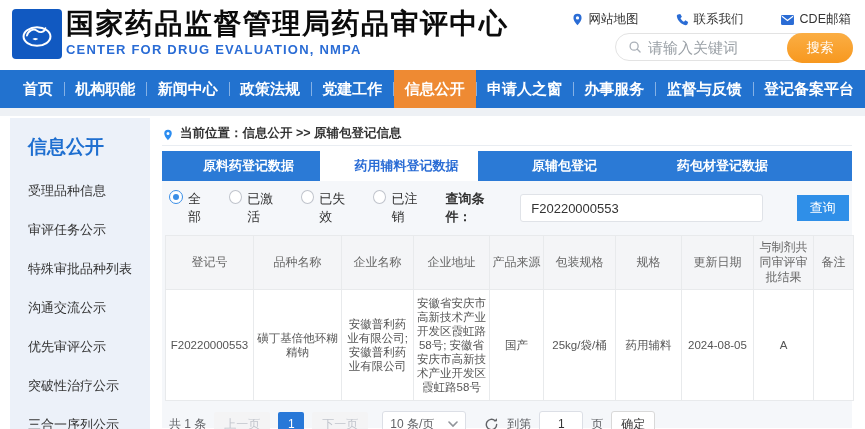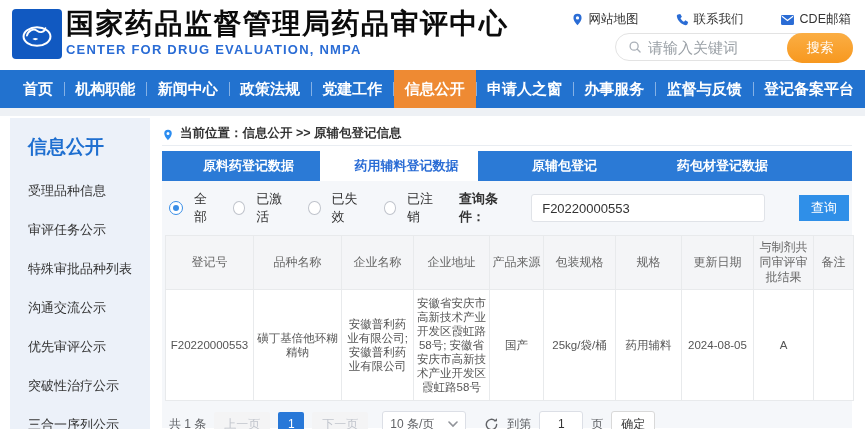--- a/index.html
+++ b/index.html
@@ -36,21 +36,21 @@
   .breadcrumb { display:flex; align-items:flex-end; gap:6px; height:24px; padding-top:4px; }
   .breadcrumb-text { font-size:12.5px; color:#333; font-weight:bold; }
   .bc-rule { height:1px; background:#e9edf2; margin-top:3px; }
   .tabs { margin-top:5px; height:30px; background:#2b7ad6; display:flex; }
   .tab { width:158px; text-align:center; line-height:30px; font-size:13px; font-weight:bold; color:#fff; cursor:pointer;padding-left:15px; }
   .tab.active { background:#fff; color:#2a6cd5; }
   .panel { height:247px; background:#f5f7fa; padding:13px 3px 0; }
   
   .filter { display:flex; align-items:center; margin-left:4px; height:28px; font-size:13px; color:#333; }
   .filter .lbl { font-weight:bold; margin-right:10px; }
-  .radio-wrap { display:flex; align-items:center; gap:11px; margin-right:18px; cursor:pointer; }
+  .radio-wrap { display:flex; gap:5px; margin-right:18px; cursor:pointer; }
   .radio { width:14px; height:14px; border:1px solid #c0c4cc; border-radius:50%; background:#fff; }
   .radio.sel { border-color:#3a8ee6; }
   .radio.sel::after { content:""; display:block; width:6px; height:6px; margin:3px; border-radius:50%; background:#3a8ee6; }
   .query-input { width:258px; height:28px; border:1px solid #e0e3e8; border-radius:3px; background:#fff; padding:0 10px; font-size:13px; color:#333; outline:none; margin-left:4px; font-family:inherit; }
   .query-btn { margin-left:34px; width:56px; height:26px; border:none; border-radius:0; background:#2f8fe8; color:#fff; font-size:13px; cursor:pointer; font-family:inherit; }
   
   table { width:688px; border-collapse:collapse; table-layout:fixed; margin-top:13px; }
   th { background:#f4f5f7; color:#666; font-size:12px; font-weight:normal; border:1px solid #e8eaec; padding:4px 2px; line-height:15px; height:50px; }
   td { background:#fff; color:#555; font-size:11.5px; border:1px solid #e8eaec; padding:6px 2px; line-height:14px; text-align:center; vertical-align:middle; }
   td.nowrap { white-space:nowrap; }

